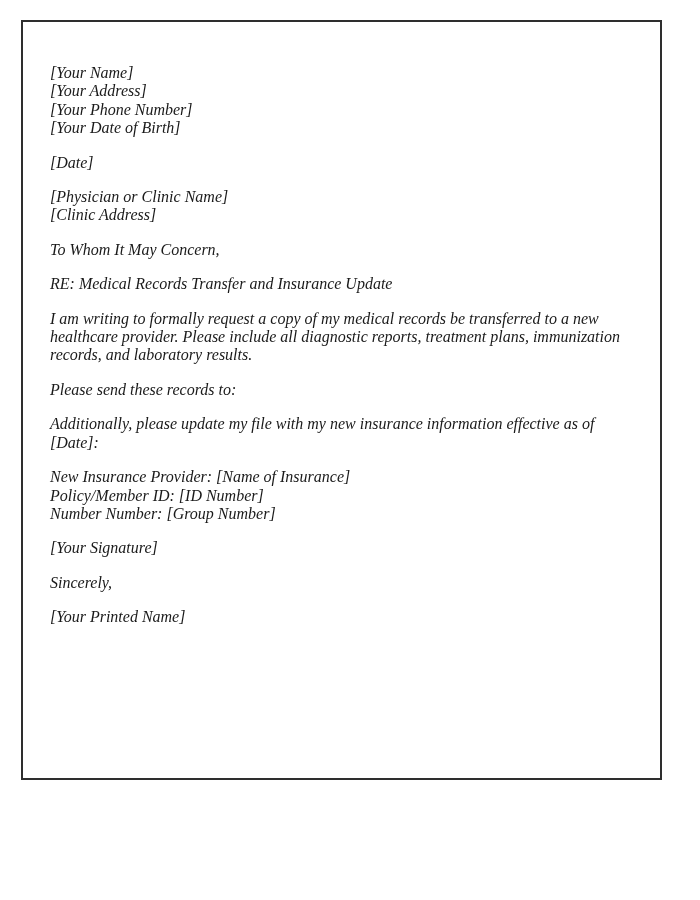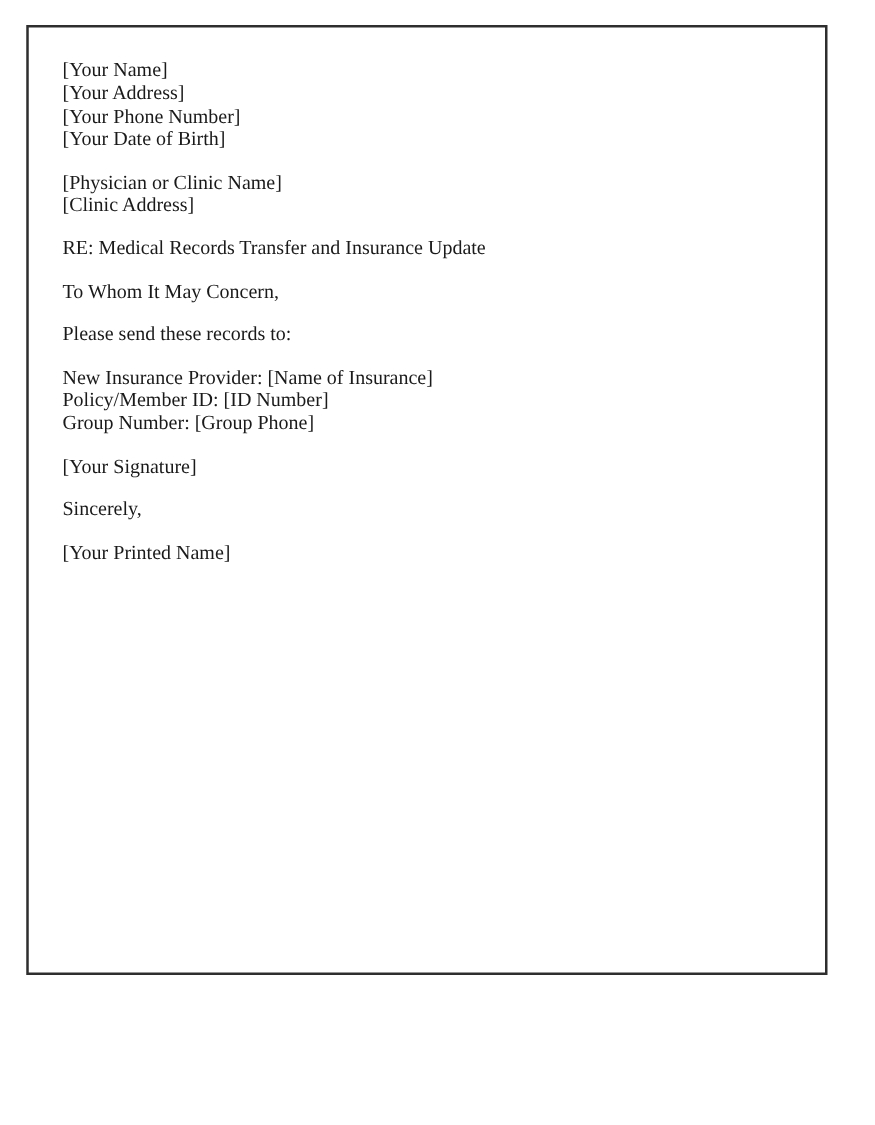--- a/index.html
+++ b/index.html
@@ -15,43 +15,47 @@
   }
   .letter-page {
     position: absolute;
     left: 21px;
     top: 20px;
     width: 641px;
     height: 760px;
     box-sizing: border-box;
     border: 2px solid #2e2e2e;
     background: #ffffff;
-    padding: 26px 39px 0 27px;
+    padding: 42px 39px 0 27px;
     overflow: hidden;
+    font-style: italic;
   }
   .block {
     margin: 0 0 16px 0;
     font-size: 16px;
     line-height: 18.4px;
     color: #1a1a1a;
     white-space: pre-line;
   }
 </style>
 </head>
 <body>
 
 <div class="letter-page">
   <p class="block">[Your Name]
 [Your Address]
 [Your Phone Number]
 [Your Date of Birth]</p>
+  <p class="block">[Date]</p>
   <p class="block">[Physician or Clinic Name]
 [Clinic Address]</p>
+  <p class="block">To Whom It May Concern,</p>
   <p class="block">RE: Medical Records Transfer and Insurance Update</p>
-  <p class="block">To Whom It May Concern,</p>
+  <p class="block">I am writing to formally request a copy of my medical records be transferred to a new healthcare provider. Please include all diagnostic reports, treatment plans, immunization records, and laboratory results.</p>
   <p class="block">Please send these records to:</p>
+  <p class="block">Additionally, please update my file with my new insurance information effective as of [Date]:</p>
   <p class="block">New Insurance Provider: [Name of Insurance]
 Policy/Member ID: [ID Number]
-Group Number: [Group Phone]</p>
+Number Number: [Group Number]</p>
   <p class="block">[Your Signature]</p>
   <p class="block">Sincerely,</p>
   <p class="block">[Your Printed Name]</p>
 </div>
 
 </body></html>

